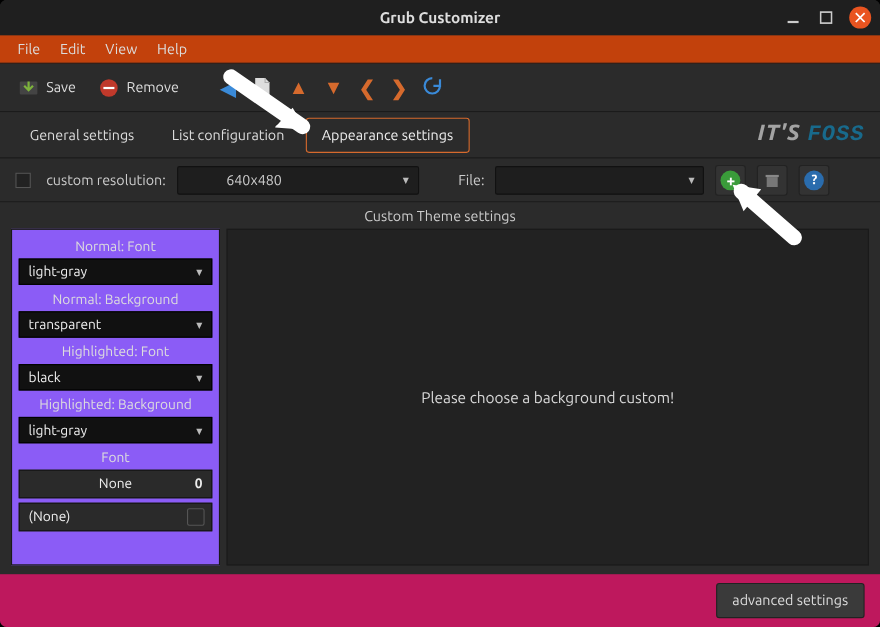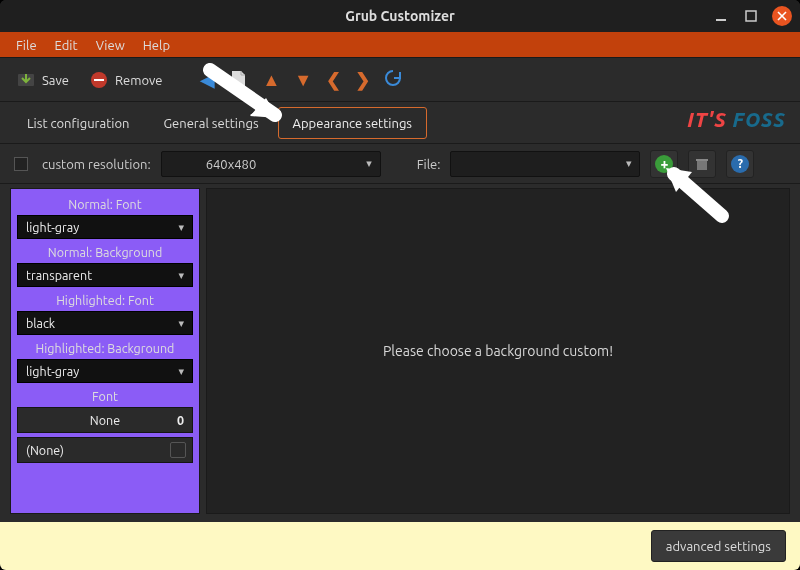--- a/index.html
+++ b/index.html
@@ -17,41 +17,41 @@
   .tb-icon { width:20px; height:20px; display:flex; align-items:center; justify-content:center; }
   .tb-sep { width: 10px; }
   .tb-group { display:flex; align-items:center; gap:14px; margin-left: 6px; }
   .arrow-orange { color:#d66a2d; font-size:18px; font-weight:bold; }
   .arrow-blue { color:#3a8ad8; font-size:18px; font-weight:bold; }
   .spacer { flex: 1; }
   .tabs-row { height: 42px; background: #2b2b2b; display:flex; align-items:center; padding: 0 12px; gap:4px; border-bottom:1px solid #1a1a1a; position:relative; }
   .tab { padding: 8px 14px; color:#ddd; border:1px solid transparent; border-radius:3px; cursor:default; }
   .tab.active { border:1px solid #d66a2d; color:#eee; }
   .logo { position:absolute; right: 14px; top: 6px; font-weight: 900; font-size: 20px; font-style: italic; letter-spacing: 1px; }
-  .logo .p1 { color:#ef4444; }
-  .logo .p2 { color:#186a8c; }
+  .logo .p1 { color:#a3a3a3; }
+  .logo .p2 { color:#186a8c;font-family:Liberation Mono, monospace; }
   .settings-row { height: 40px; background:#2b2b2b; display:flex; align-items:center; padding: 0 14px; gap:10px; border-bottom:1px solid #1a1a1a; }
   .checkbox { width:14px; height:14px; border:1px solid #555; background:#222; margin-right:4px; }
   .combo { background:#1e1e1e; border:1px solid #111; height:26px; display:flex; align-items:center; padding:0 8px; color:#ccc; border-radius:2px; position:relative; }
   .combo .chev { margin-left:auto; color:#bbb; font-size:11px; }
   .icon-btn { width:28px; height:28px; display:flex; align-items:center; justify-content:center; border-radius:3px; background:#333; border:1px solid #222; }
   .icon-green { background:#3a9c3a; border-radius:50%; width:18px; height:18px; display:flex; align-items:center; justify-content:center; color:#fff; font-weight:bold; font-size:14px; }
   .icon-help { background:#2a6cad; border-radius:50%; width:18px; height:18px; display:flex; align-items:center; justify-content:center; color:#fff; font-weight:bold; font-size:12px; }
   .content { flex:1; display:flex; flex-direction:column; background:#2b2b2b; padding: 4px 10px 8px 10px; }
   .section-label { color:#ccc; font-size:13px; padding: 2px 0 4px 0; }
   .main-split { flex:1; display:flex; gap:6px; }
   .sidebar { width: 190px; background:#8b5cf6; border:1px solid #1a1a1a; padding:6px; display:flex; flex-direction:column; gap:4px; }
   .side-label { color:#ddd; font-size:12.5px; margin-top:2px; }
   .side-combo { background:#111; border:1px solid #000; height:24px; display:flex; align-items:center; padding:0 8px; color:#eee; font-size:12.5px; }
   .side-combo .chev { margin-left:auto; font-size:11px; color:#bbb; }
   .side-field { background:#2a2a2a; border:1px solid #151515; height:26px; display:flex; align-items:center; justify-content:center; color:#eee; font-size:12.5px; position:relative; }
   .side-field .val-right { position:absolute; right:8px; font-weight:bold; }
   .side-field .thumb { position:absolute; right:6px; width:16px; height:16px; border:1px solid #555; border-radius:2px; }
   .preview { flex:1; background:#222; border:1px solid #1a1a1a; display:flex; align-items:center; justify-content:center; color:#d8d8d8; font-size:14px; }
-  .footer { height:48px; background:#fef9c3; display:flex; align-items:center; justify-content:flex-end; padding:0 14px; }
+  .footer { height:48px; background:#be185d; display:flex; align-items:center; justify-content:flex-end; padding:0 14px; }
   .btn { background:#3a3a3a; border:1px solid #222; color:#ddd; padding:8px 14px; border-radius:3px; font-size:13px; }
   
   .annot { position: absolute; pointer-events: none; }
 </style>
 </head>
 <body>
 
 <div class="window">
   <div class="titlebar">
     <div class="title">Grub Customizer</div>
@@ -124,22 +124,22 @@
         <svg width="18" height="18">
             <path d="M9 2 A7 7 0 1 0 16 9" fill="none" stroke="#3a8ad8" stroke-width="2"></path>
             <path d="M16 3 L16 9 L10 9" fill="none" stroke="#3a8ad8" stroke-width="2"></path>
           </svg>
       </span>
     </div>
     <div class="spacer"></div>
   </div>
 
   <div class="tabs-row" style="position:relative;">
+    <div class="tab">General settings</div>
     <div class="tab">List configuration</div>
-    <div class="tab">General settings</div>
     <div class="tab active">Appearance settings</div>
     <div class="logo">
       <span class="p1">IT'S </span><span class="p2">FOSS</span>
     </div>
   </div>
 
   <div class="settings-row">
     <div class="checkbox"></div>
     <span>custom resolution:</span>
     <div class="combo" style="width:220px;padding-left:44px;">
@@ -160,20 +160,21 @@
           <rect x="3" y="5" width="10" height="9" fill="#777"></rect>
           <rect x="2" y="3" width="12" height="2" fill="#888"></rect>
         </svg>
     </div>
     <div class="icon-btn">
       <div class="icon-help">?</div>
     </div>
   </div>
 
   <div class="content">
+    <div class="section-label">Custom Theme settings</div>
     <div class="main-split">
       <div class="sidebar">
         <div class="side-label">Normal: Font</div>
         <div class="side-combo">
           <span>light-gray</span>
             <span class="chev">▾</span>
         </div>
         <div class="side-label">Normal: Background</div>
         <div class="side-combo">
           <span>transparent</span>

